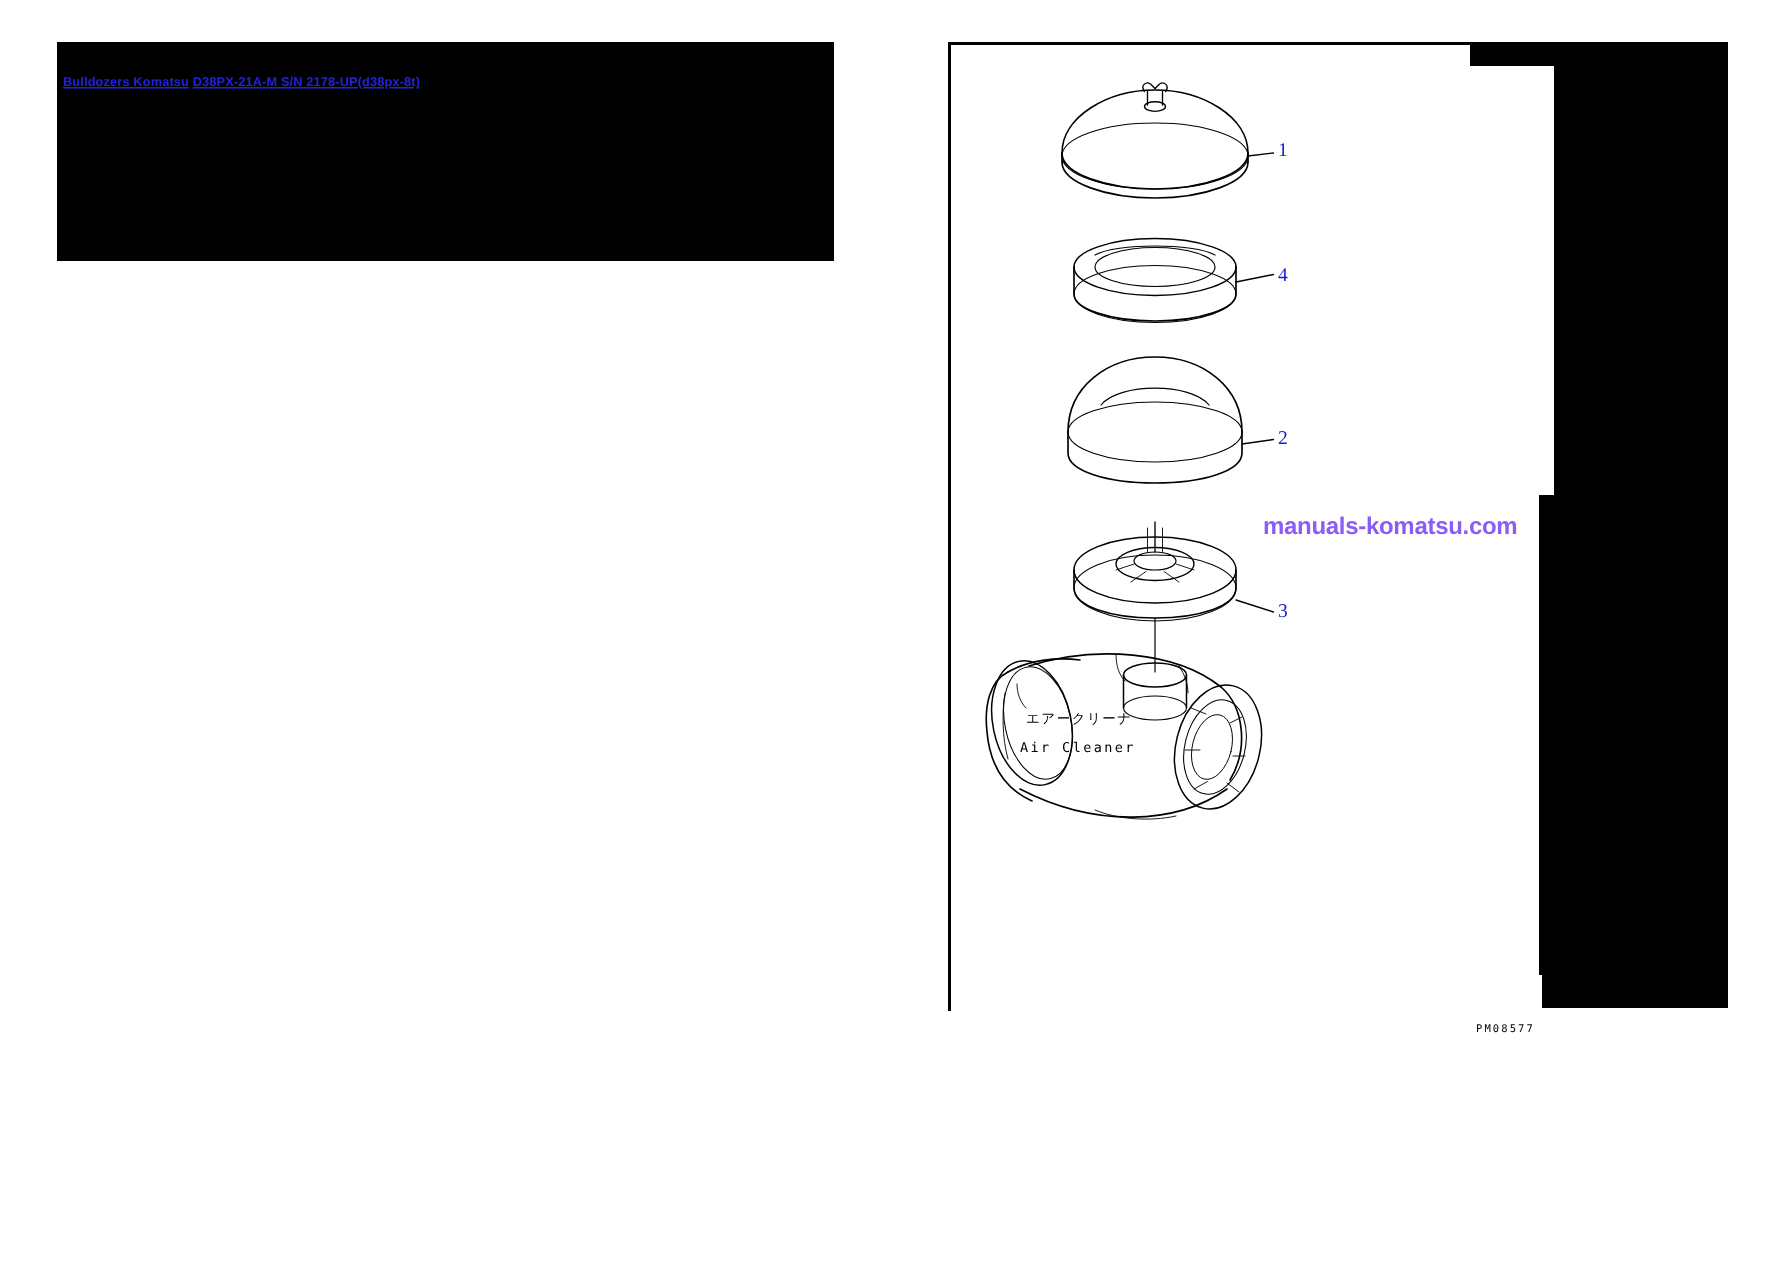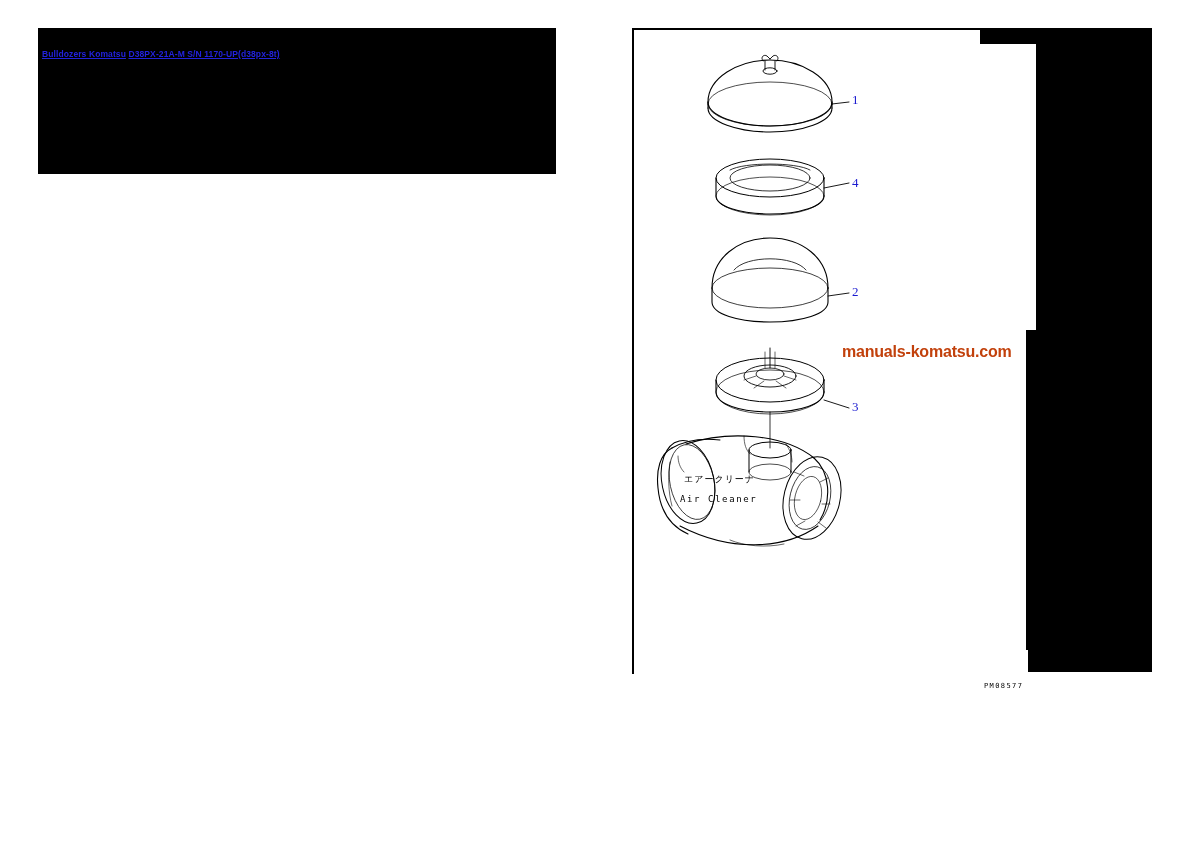--- a/index.html
+++ b/index.html
@@ -100,21 +100,21 @@
     font-family: "Liberation Serif", serif;
     font-weight: normal;
   }
 
   #watermark {
     position: absolute;
     left: 208px;
     top: 313px;
     font-size: 16px;
     font-weight: bold;
-    color: #c2410c;
+    color: #8b5cf6;
     font-family: "Liberation Sans", sans-serif;
     letter-spacing: -0.2px;
   }
 
   #partlabel-jp {
     position: absolute;
     left: 50px;
     top: 443px;
     font-size: 9px;
     font-family: Liberation Mono, monospace;
@@ -138,21 +138,21 @@
     font-family: "DejaVu Sans Mono", monospace;
     letter-spacing: 1.4px;
     color: #000;
   }
 </style>
 </head>
 <body>
 
 <div id="breadcrumb-panel">
   <div id="breadcrumb">
-    <a href="#">Bulldozers Komatsu</a><span class="sep">&nbsp;</span><a href="#">D38PX-21A-M S/N 1170-UP(d38px-8t)</a>
+    <a href="#">Bulldozers Komatsu</a><span class="sep">&nbsp;</span><a href="#">D38PX-21A-M S/N 2178-UP(d38px-8t)</a>
   </div>
 </div>
 
 <div id="drawing-panel">
 
   <svg class="drawing" viewBox="0 0 404 644">
     <g fill="none" stroke="#000" stroke-width="1.1" stroke-linecap="round" stroke-linejoin="round">
 
       <g>
         <path d="M74 72 C74 48, 104 30, 136 30 C168 30, 198 48, 198 72"></path>

